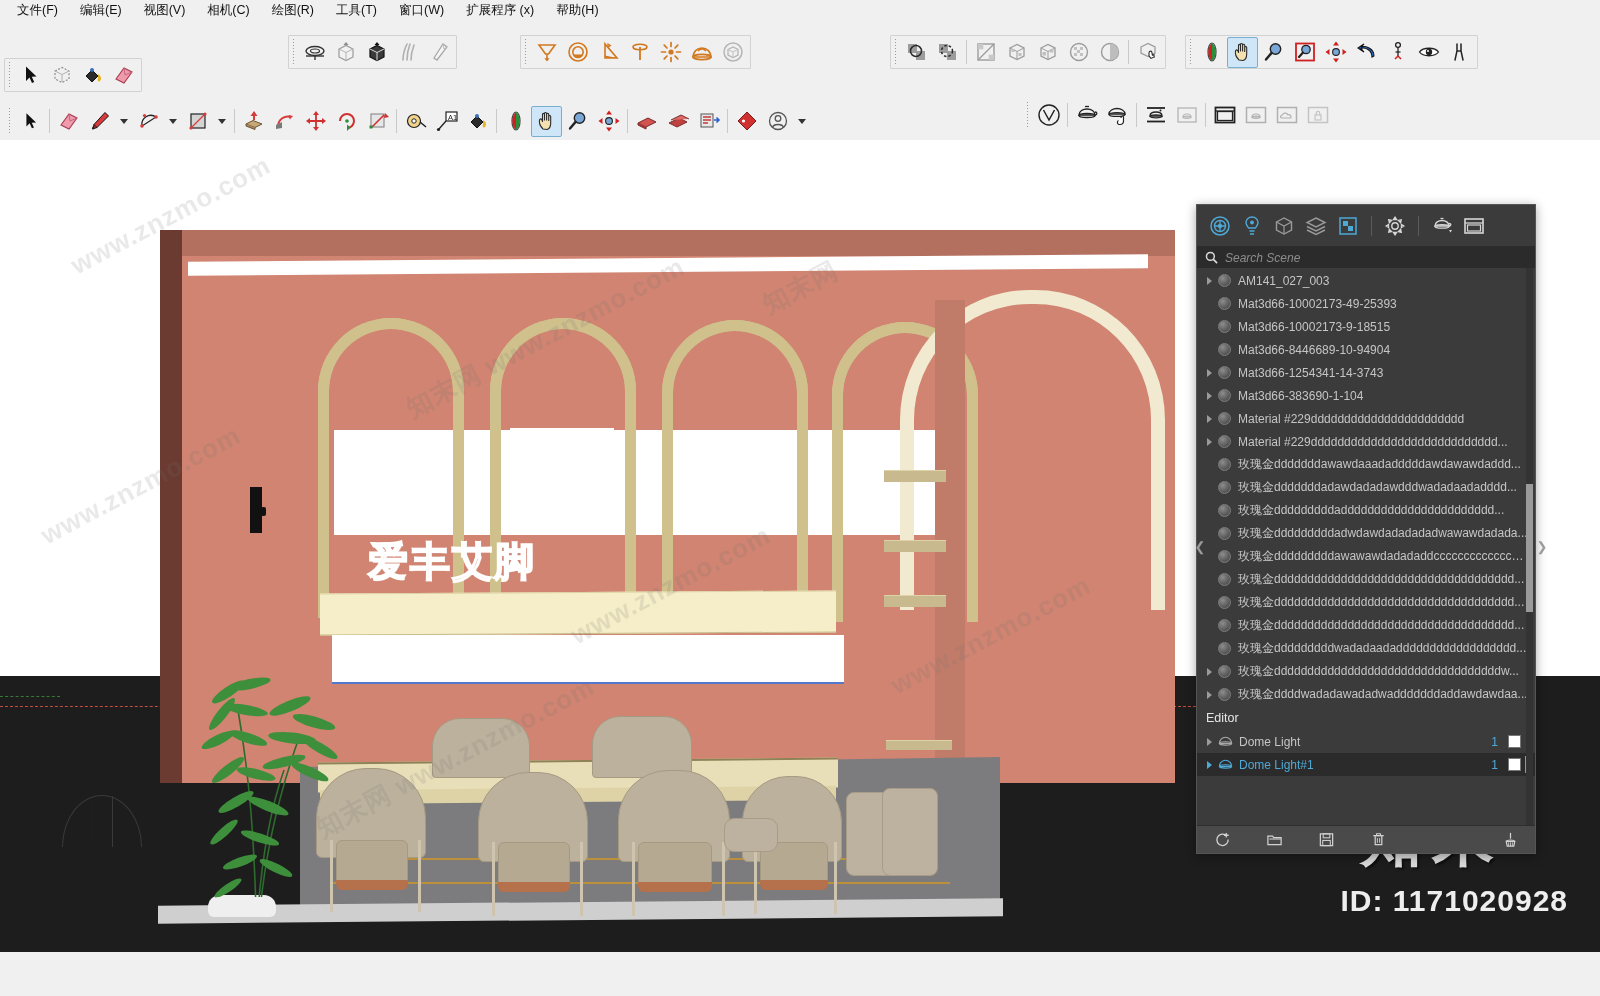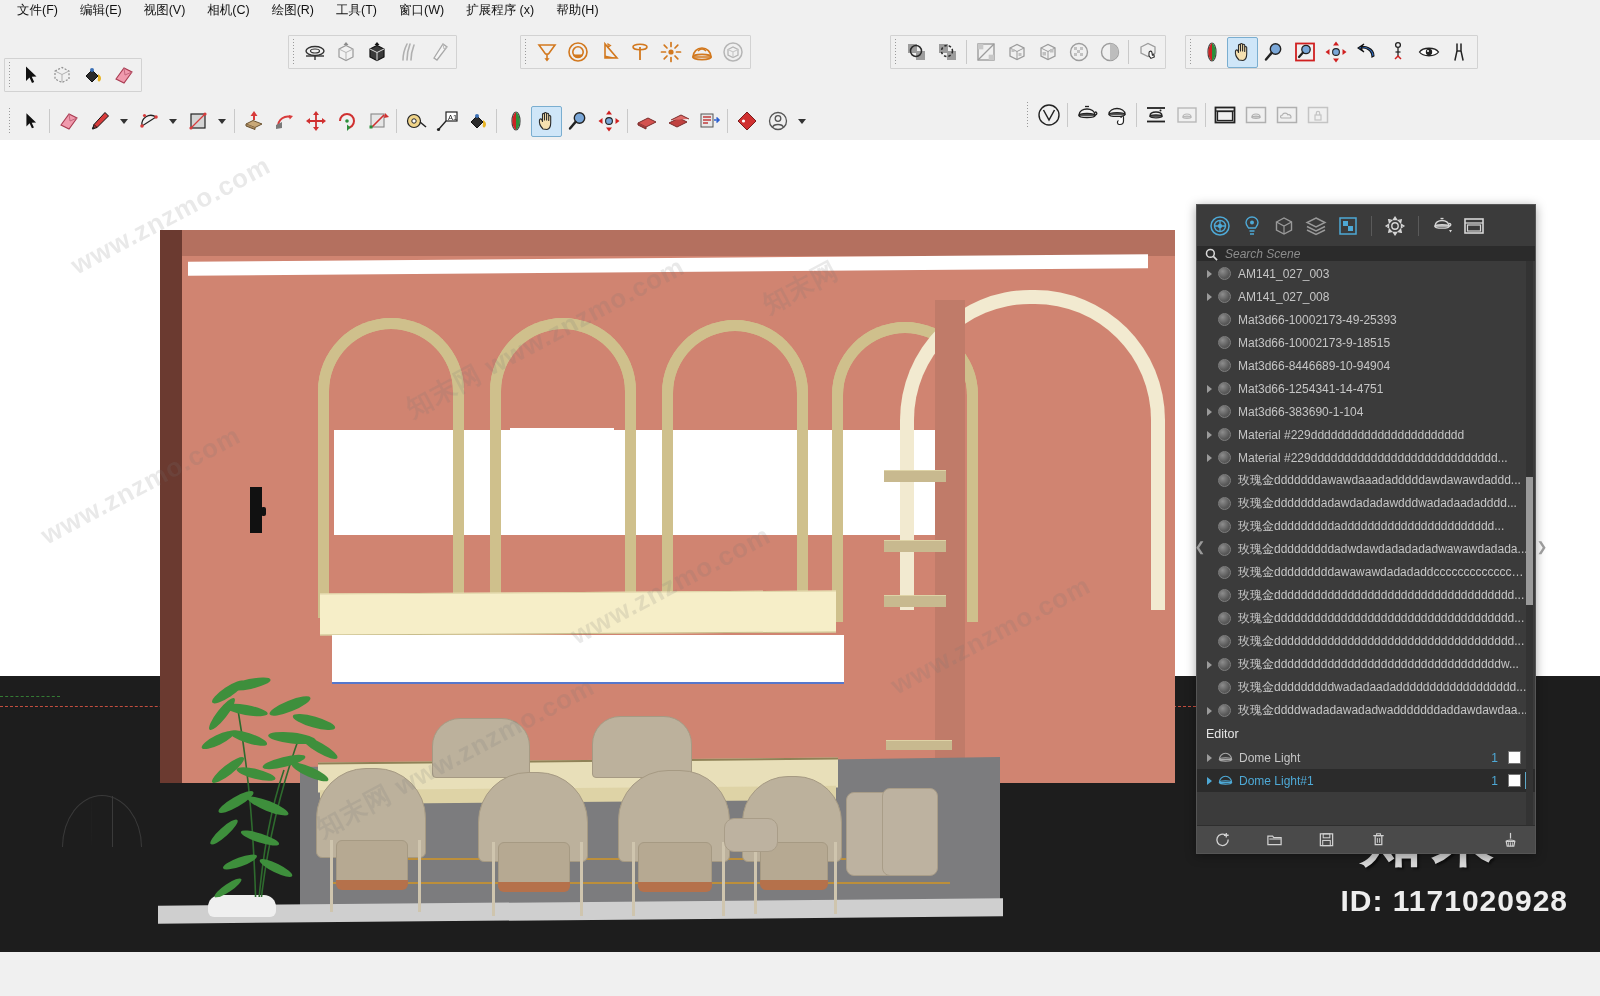--- a/index.html
+++ b/index.html
@@ -188,21 +188,21 @@
     padding: 0 8px; gap: 2px; flex: 0 0 auto; border-bottom: 1px solid #2b2b2b;
   }
   .aebtn {
     width: 30px; height: 30px; display: flex; align-items: center; justify-content: center;
     cursor: pointer; border-radius: 2px;
   }
   .ae-tsep { width: 1px; height: 20px; background: #5a5a5a; margin: 0 6px; }
   .ae-spacer { flex: 1; }
 
   .ae-search {
-    height: 14px; background: #2b2b2b; display: flex; align-items: center;
+    height: 21px; background: #2b2b2b; display: flex; align-items: center;
     padding: 0 8px; gap: 7px; flex: 0 0 auto;
   }
   .ae-search input {
     flex: 1; background: transparent; border: none; outline: none;
     color: #d6d6d6; font-size: 12px; font-style: italic;
     font-family: "Liberation Sans", sans-serif;
   }
   .ae-search input::placeholder { color: #8d8d8d; font-style: italic; }
 
   .ae-list {
@@ -850,20 +850,21 @@
       <div class="white-panel" style="left:334px; top:290px; width:615px; height:72px;"></div>
       <div class="white-panel" style="left:334px; top:355px; width:615px; height:40px;"></div>
 
       <div class="arch" style="left:318px; top:178px;"></div>
       <div class="arch" style="left:490px; top:178px;"></div>
       <div class="arch" style="left:662px; top:180px;"></div>
       <div class="arch" style="left:832px; top:182px;"></div>
 
       <div class="blackbox"></div>
 
+      <div class="signage">爱丰艾脚</div>
 
       <div class="cream-beam"></div>
 
       <div class="white-panel" style="left:332px; top:495px; width:512px; height:48px;"></div>
       <div class="blueline" style="left:332px; top:542px; width:512px;"></div>
 
       <div class="door-arch"></div>
       <div class="door-col"></div>
       <div class="shelf" style="left:884px; top:330px; width:62px; height:12px;"></div>
       <div class="shelf" style="left:884px; top:400px; width:62px; height:12px;"></div>
@@ -1042,120 +1043,113 @@
     <div class="ae-list">
 
       <div class="ae-row">
           <span class="twisty">
             <i></i>
           </span>
           <span class="ae-sphere"></span>
           <span class="ae-label">AM141_027_003</span>
         </div>
       <div class="ae-row">
+          <span class="twisty"></span>
+          <span class="ae-sphere"></span>
+          <span class="ae-label">Mat3d66-10002173-49-25393</span>
+        </div>
+      <div class="ae-row">
+          <span class="twisty"></span>
+          <span class="ae-sphere"></span>
+          <span class="ae-label">Mat3d66-10002173-9-18515</span>
+        </div>
+      <div class="ae-row">
+          <span class="twisty"></span>
+          <span class="ae-sphere"></span>
+          <span class="ae-label">Mat3d66-8446689-10-94904</span>
+        </div>
+      <div class="ae-row">
           <span class="twisty">
             <i></i>
           </span>
           <span class="ae-sphere"></span>
-          <span class="ae-label">AM141_027_008</span>
-        </div>
-      <div class="ae-row">
-          <span class="twisty"></span>
-          <span class="ae-sphere"></span>
-          <span class="ae-label">Mat3d66-10002173-49-25393</span>
-        </div>
-      <div class="ae-row">
-          <span class="twisty"></span>
-          <span class="ae-sphere"></span>
-          <span class="ae-label">Mat3d66-10002173-9-18515</span>
-        </div>
-      <div class="ae-row">
-          <span class="twisty"></span>
-          <span class="ae-sphere"></span>
-          <span class="ae-label">Mat3d66-8446689-10-94904</span>
+          <span class="ae-label">Mat3d66-1254341-14-3743</span>
         </div>
       <div class="ae-row">
           <span class="twisty">
             <i></i>
           </span>
           <span class="ae-sphere"></span>
-          <span class="ae-label">Mat3d66-1254341-14-4751</span>
+          <span class="ae-label">Mat3d66-383690-1-104</span>
         </div>
       <div class="ae-row">
           <span class="twisty">
             <i></i>
           </span>
           <span class="ae-sphere"></span>
-          <span class="ae-label">Mat3d66-383690-1-104</span>
+          <span class="ae-label">Material #229ddddddddddddddddddddddd</span>
         </div>
       <div class="ae-row">
           <span class="twisty">
             <i></i>
           </span>
           <span class="ae-sphere"></span>
-          <span class="ae-label">Material #229ddddddddddddddddddddddd</span>
+          <span class="ae-label">Material #229dddddddddddddddddddddddddddd...</span>
+        </div>
+      <div class="ae-row">
+          <span class="twisty"></span>
+          <span class="ae-sphere"></span>
+          <span class="ae-label">玫瑰金dddddddawawdaaadadddddawdawawdaddd...</span>
+        </div>
+      <div class="ae-row">
+          <span class="twisty"></span>
+          <span class="ae-sphere"></span>
+          <span class="ae-label">玫瑰金dddddddadawdadadawdddwadadaadadddd...</span>
+        </div>
+      <div class="ae-row">
+          <span class="twisty"></span>
+          <span class="ae-sphere"></span>
+          <span class="ae-label">玫瑰金dddddddddaddddddddddddddddddddddd...</span>
+        </div>
+      <div class="ae-row">
+          <span class="twisty"></span>
+          <span class="ae-sphere"></span>
+          <span class="ae-label">玫瑰金dddddddddadwdawdadadadadwawawdadada...</span>
+        </div>
+      <div class="ae-row">
+          <span class="twisty"></span>
+          <span class="ae-sphere"></span>
+          <span class="ae-label">玫瑰金dddddddddawawawdadadaddcccccccccccccccc...</span>
+        </div>
+      <div class="ae-row">
+          <span class="twisty"></span>
+          <span class="ae-sphere"></span>
+          <span class="ae-label">玫瑰金dddddddddddddddddddddddddddddddddddd...</span>
+        </div>
+      <div class="ae-row">
+          <span class="twisty"></span>
+          <span class="ae-sphere"></span>
+          <span class="ae-label">玫瑰金dddddddddddddddddddddddddddddddddddd...</span>
+        </div>
+      <div class="ae-row">
+          <span class="twisty"></span>
+          <span class="ae-sphere"></span>
+          <span class="ae-label">玫瑰金dddddddddddddddddddddddddddddddddddd...</span>
+        </div>
+      <div class="ae-row">
+          <span class="twisty"></span>
+          <span class="ae-sphere"></span>
+          <span class="ae-label">玫瑰金dddddddddwadadaadadddddddddddddddddd...</span>
         </div>
       <div class="ae-row">
           <span class="twisty">
             <i></i>
           </span>
           <span class="ae-sphere"></span>
-          <span class="ae-label">Material #229dddddddddddddddddddddddddddd...</span>
-        </div>
-      <div class="ae-row">
-          <span class="twisty"></span>
-          <span class="ae-sphere"></span>
-          <span class="ae-label">玫瑰金dddddddawawdaaadadddddawdawawdaddd...</span>
-        </div>
-      <div class="ae-row">
-          <span class="twisty"></span>
-          <span class="ae-sphere"></span>
-          <span class="ae-label">玫瑰金dddddddadawdadadawdddwadadaadadddd...</span>
-        </div>
-      <div class="ae-row">
-          <span class="twisty"></span>
-          <span class="ae-sphere"></span>
-          <span class="ae-label">玫瑰金dddddddddaddddddddddddddddddddddd...</span>
-        </div>
-      <div class="ae-row">
-          <span class="twisty"></span>
-          <span class="ae-sphere"></span>
-          <span class="ae-label">玫瑰金dddddddddadwdawdadadadadwawawdadada...</span>
-        </div>
-      <div class="ae-row">
-          <span class="twisty"></span>
-          <span class="ae-sphere"></span>
-          <span class="ae-label">玫瑰金dddddddddawawawdadadaddcccccccccccccccc...</span>
-        </div>
-      <div class="ae-row">
-          <span class="twisty"></span>
-          <span class="ae-sphere"></span>
-          <span class="ae-label">玫瑰金dddddddddddddddddddddddddddddddddddd...</span>
-        </div>
-      <div class="ae-row">
-          <span class="twisty"></span>
-          <span class="ae-sphere"></span>
-          <span class="ae-label">玫瑰金dddddddddddddddddddddddddddddddddddd...</span>
-        </div>
-      <div class="ae-row">
-          <span class="twisty"></span>
-          <span class="ae-sphere"></span>
-          <span class="ae-label">玫瑰金dddddddddddddddddddddddddddddddddddd...</span>
-        </div>
-      <div class="ae-row">
-          <span class="twisty">
-            <i></i>
-          </span>
-          <span class="ae-sphere"></span>
           <span class="ae-label">玫瑰金ddddddddddddddddddddddddddddddddddw...</span>
-        </div>
-      <div class="ae-row">
-          <span class="twisty"></span>
-          <span class="ae-sphere"></span>
-          <span class="ae-label">玫瑰金dddddddddwadadaadadddddddddddddddddd...</span>
         </div>
       <div class="ae-row">
           <span class="twisty">
             <i></i>
           </span>
           <span class="ae-sphere"></span>
           <span class="ae-label">玫瑰金ddddwadadawadadwadddddddaddawdawdaa...</span>
         </div>
 
       <div class="ae-section">Editor</div>

